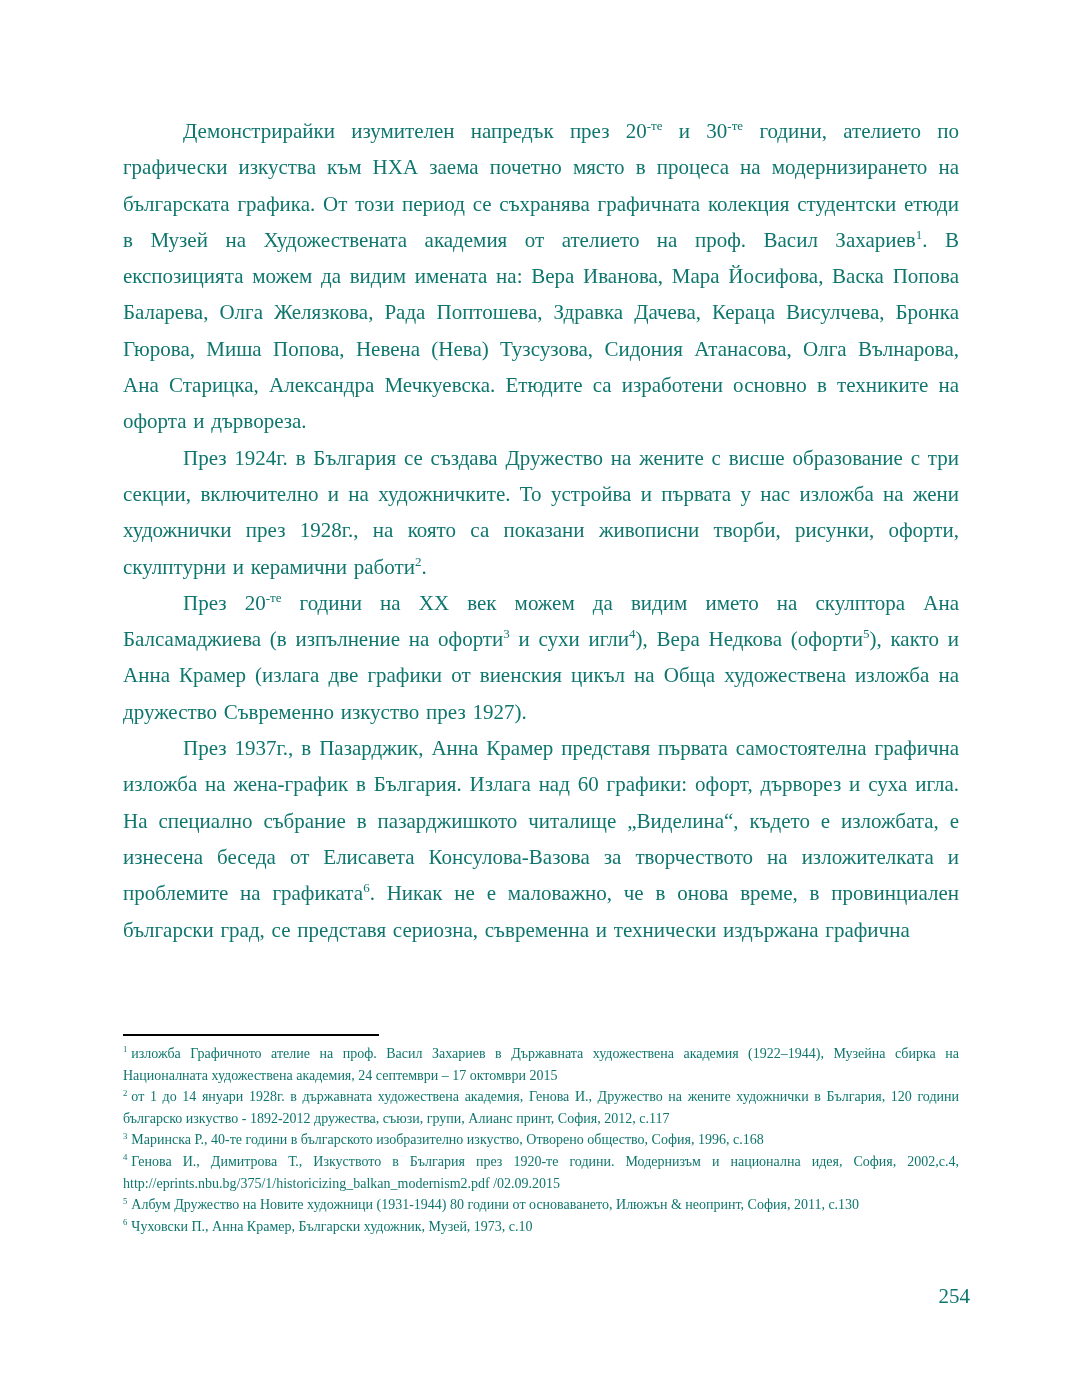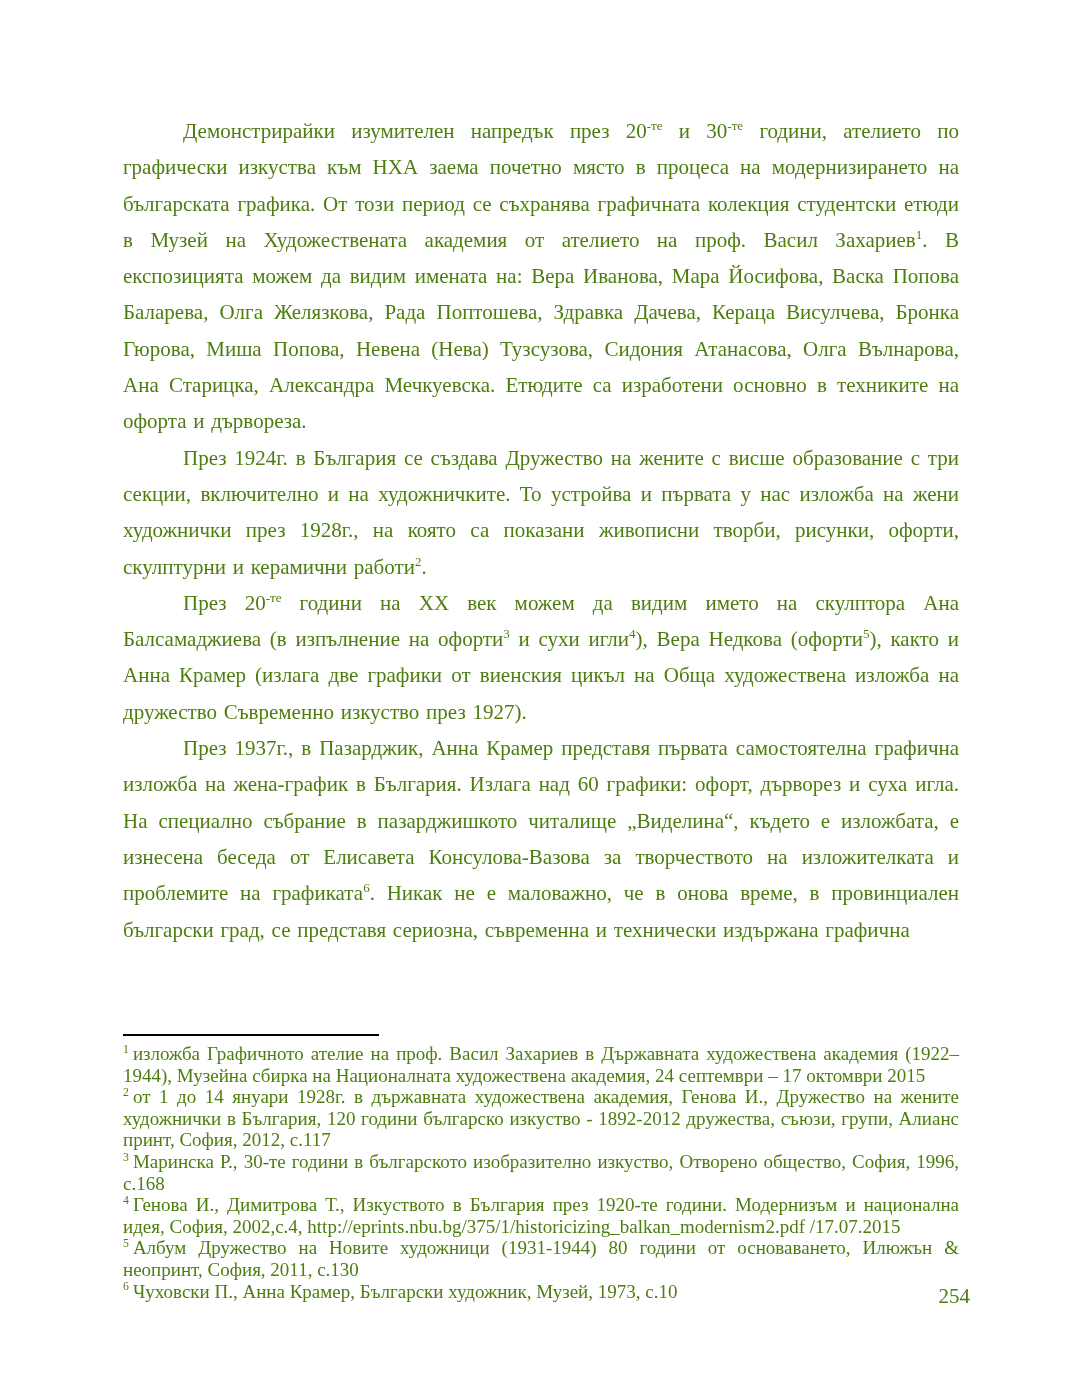--- a/index.html
+++ b/index.html
@@ -3,21 +3,21 @@
 <meta charset="utf-8">
 <style>
   * { margin: 0; padding: 0; box-sizing: border-box; }
   html, body { background: #e8e8e8; }
   .page {
     position: relative;
     width: 1080px;
     height: 1397px;
     margin: 0 auto;
     background: #ffffff;
-    color: #4d7c0f;
+    color: #0f766e;
     font-family: "Liberation Serif", "DejaVu Serif", serif;
     overflow: hidden;
   }
   .body-text {
     position: absolute;
     left: 123px;
     top: 113px;
     width: 836px;
   }
   .para {
@@ -38,21 +38,21 @@
     top: 1034px;
     width: 836px;
   }
   .footnote-rule {
     width: 256px;
     height: 0;
     border-top: 2px solid #000000;
     margin-bottom: 7px;
   }
   .footnote {
-    font-size: 19px;
+    font-size: 14px;
     line-height: 21.6px;
     text-align: justify;
   }
   .footnote sup { margin-right: 4px; }
   .page-number {
     position: absolute;
     top: 1284px;
     right: 110px;
     font-size: 21px;
   }
@@ -74,25 +74,25 @@
 
     <div class="footnote">
       <sup>1</sup><span>изложба Графичното ателие на проф. Васил Захариев в Държавната художествена академия (1922–1944), Музейна сбирка на Националната художествена академия, 24 септември – 17 октомври 2015</span>
     </div>
 
     <div class="footnote">
       <sup>2</sup><span>от 1 до 14 януари 1928г. в държавната художествена академия, Генова И., Дружество на жените художнички в България, 120 години българско изкуство - 1892-2012 дружества, съюзи, групи, Алианс принт, София, 2012, с.117</span>
     </div>
 
     <div class="footnote">
-      <sup>3</sup><span>Маринска Р., 30-те години в българското изобразително изкуство, Отворено общество, София, 1996, с.168</span>
+      <sup>3</sup><span>Маринска Р., 40-те години в българското изобразително изкуство, Отворено общество, София, 1996, с.168</span>
     </div>
 
     <div class="footnote">
-      <sup>4</sup><span>Генова И., Димитрова Т., Изкуството в България през 1920-те години. Модернизъм и национална идея, София, 2002,с.4, http://eprints.nbu.bg/375/1/historicizing_balkan_modernism2.pdf /17.07.2015</span>
+      <sup>4</sup><span>Генова И., Димитрова Т., Изкуството в България през 1920-те години. Модернизъм и национална идея, София, 2002,с.4, http://eprints.nbu.bg/375/1/historicizing_balkan_modernism2.pdf /02.09.2015</span>
     </div>
 
     <div class="footnote">
       <sup>5</sup><span>Албум Дружество на Новите художници (1931-1944) 80 години от основаването, Илюжън &amp; неопринт, София, 2011, с.130</span>
     </div>
 
     <div class="footnote">
       <sup>6</sup><span>Чуховски П., Анна Крамер, Български художник, Музей, 1973, с.10</span>
     </div>
   </div>

